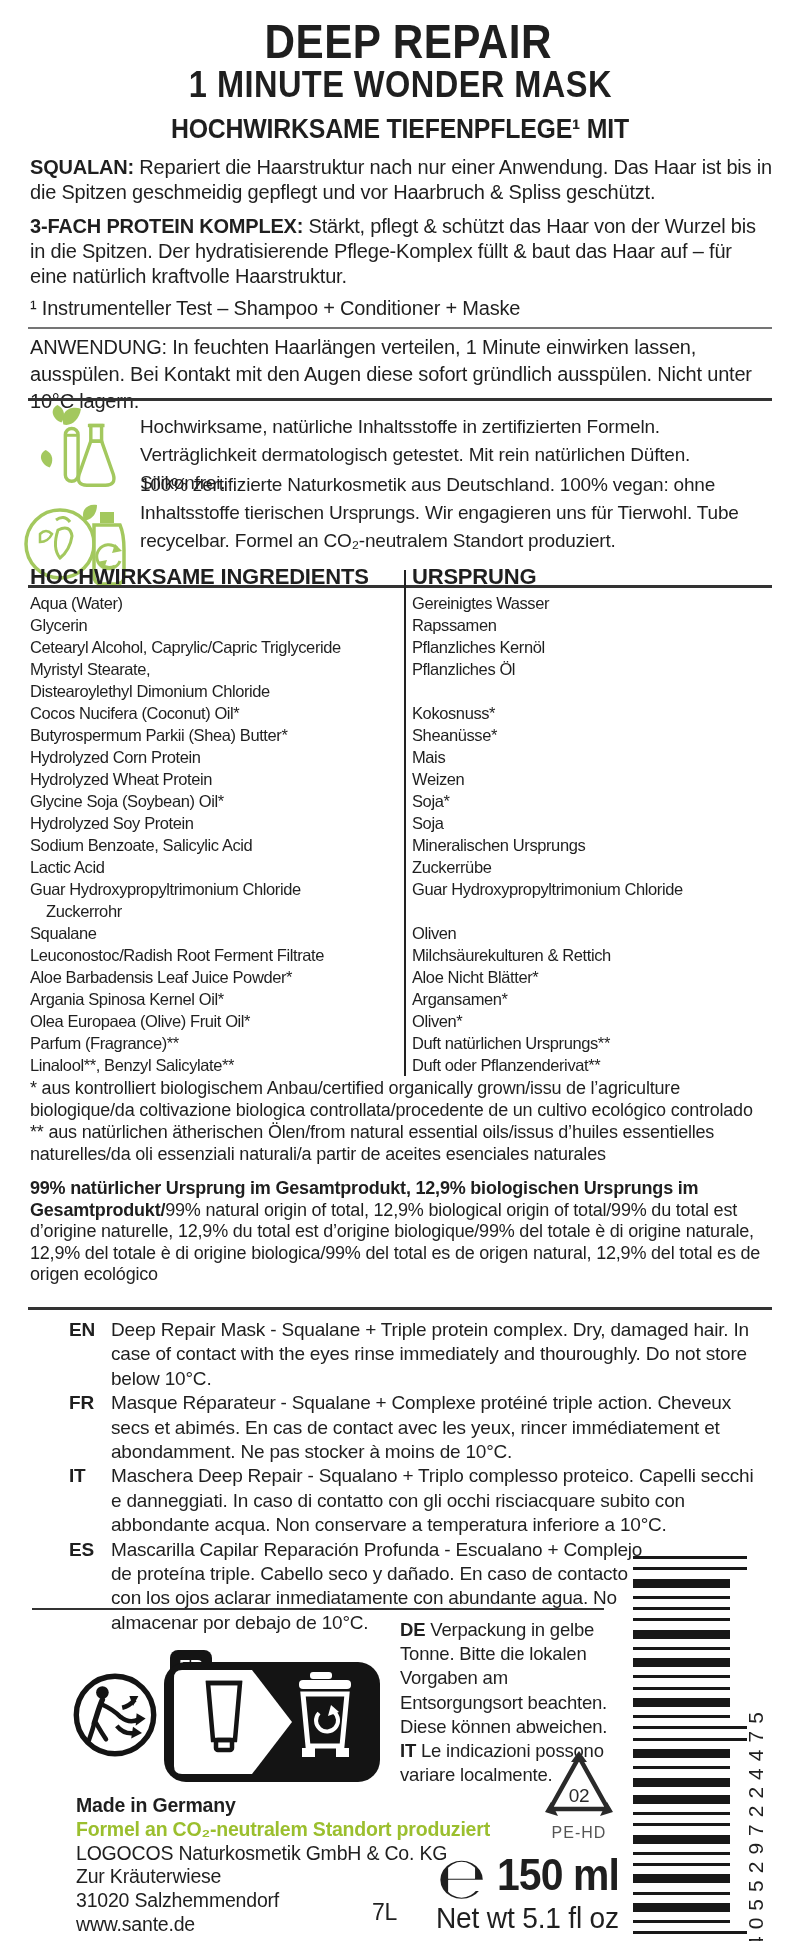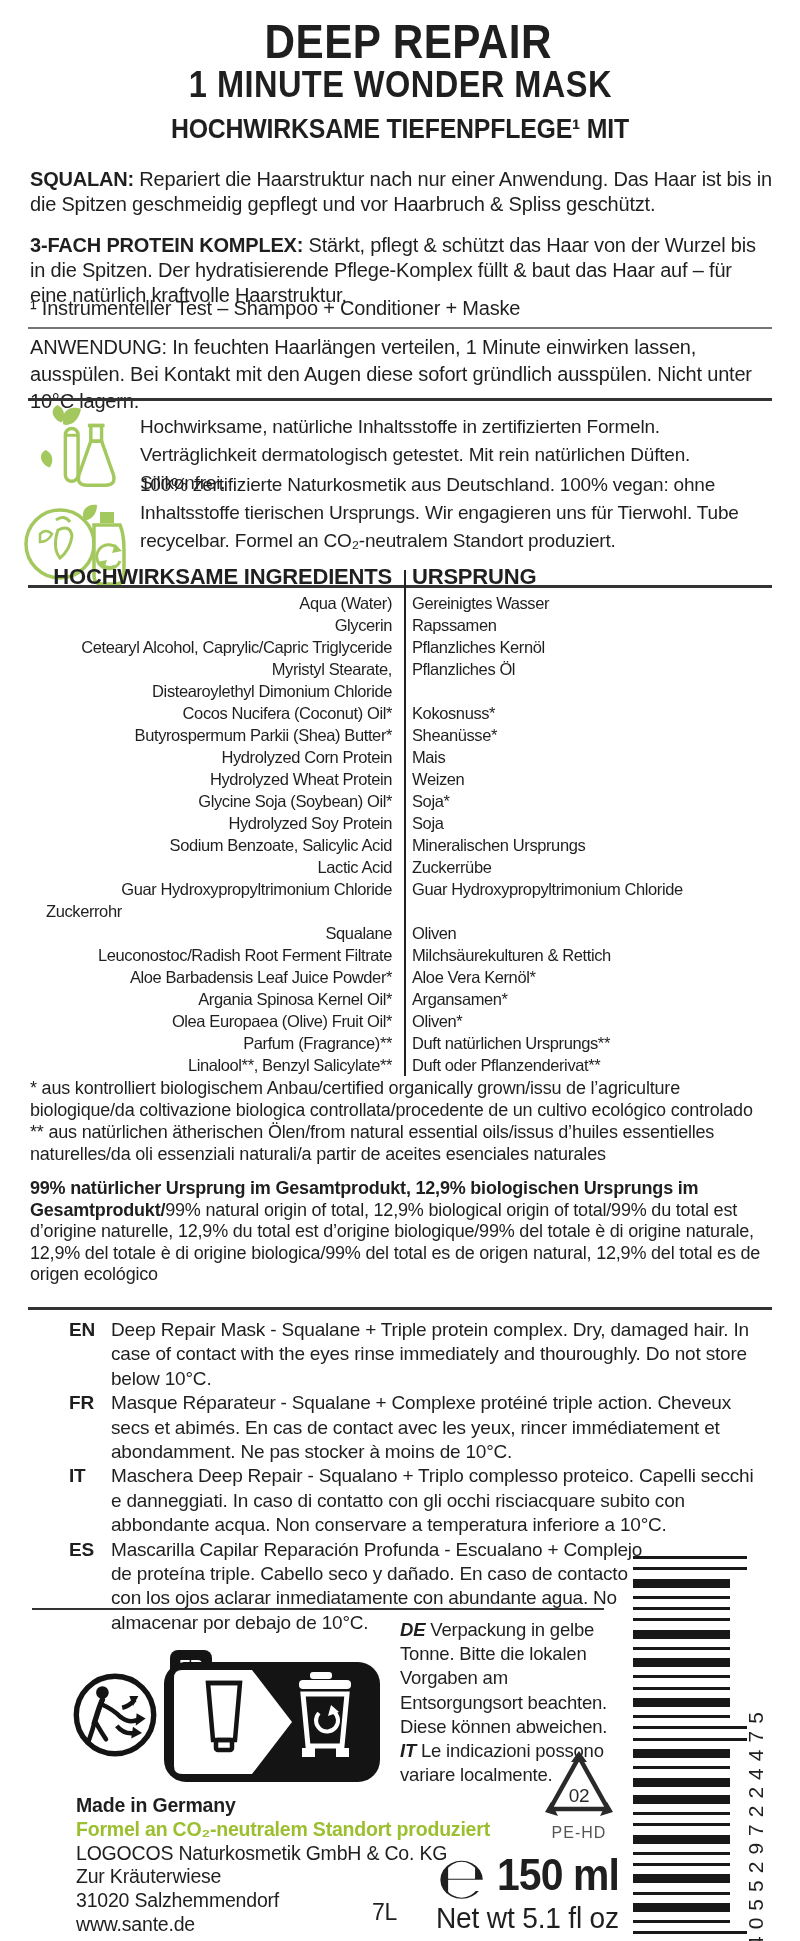--- a/index.html
+++ b/index.html
@@ -11,59 +11,59 @@
   .b { font-weight:bold; }
 
   .title    { top:14px;  font-size:48px; font-weight:bold; letter-spacing:0.5px;padding-left:17px; }
   .title .sq    { transform:scaleX(0.88); }
   .subtitle { top:64px;  font-size:37px; font-weight:bold; letter-spacing:0.5px; }
   .subtitle .sq { transform:scaleX(0.88); }
   .tagline  { top:114px; font-size:27px; font-weight:bold; }
   .tagline .sq  { transform:scaleX(0.92); }
 
   .claims { top:151px; left:30px; right:28px; }
-  .claim  { margin:16px 0 9px 0; font-size:20px; line-height:25px; }
+  .claim  { margin:4px 0 9px 0; font-size:20px; line-height:25px; }
   .claim .lbl { font-weight:bold; }
   .testnote { top:297px; left:30px; right:28px; font-size:20px; }
   .usage    { top:334px; left:30px; right:28px; font-size:20px; line-height:27px; }
   .usage .lbl { font-weight:normal; }
 
   .rule { background:#333; height:3px; }
   .rule1 { top:327px; left:28px; right:28px; height:2px; background:#757575; }
   .rule2 { top:398px; left:28px; right:28px; }
   .rule3 { top:585px; left:28px; right:28px; }
   .rule4 { top:1307px; left:28px; right:28px; }
   .rule5 { top:1608px; left:32px; width:572px; height:2px; }
 
   .nature-text1 { top:413px; left:140px; right:33px; font-size:19px; line-height:28px; }
   .nature-text2 { top:471px; left:140px; right:33px; font-size:19px; line-height:28px; }
   .icon-flask { top:402px; left:33px; }
   .icon-globe { top:490px; left:20px; }
 
   .ing-header { top:564px; left:30px; right:35px; display:flex; font-weight:bold; font-size:22px; line-height:26px; }
   .ing-rows   { top:592px; left:30px; right:35px; }
   .ing-row  { display:flex; font-size:16.5px; line-height:22px; letter-spacing:-0.4px; }
-  .ing-left  { flex:0 0 362px; text-align:right; padding-right:4px; white-space:nowrap; }
+  .ing-left  { flex:0 0 362px; padding-right:4px; white-space:nowrap; }
   .ing-right { flex:1; padding-left:16px; white-space:nowrap; }
   .ing-header .ing-left { letter-spacing:-0.2px; }
   .ing-divider { top:570px; left:404px; width:2px; height:506px; background:#222; }
 
   .footnotes { top:1077px; left:30px; right:28px; font-size:18px; line-height:22px; }
   .footnotes p { margin:0; }
   .origin { top:1178px; left:30px; right:28px; font-size:18px; line-height:21.6px; }
 
   .langs { top:1318px; left:33px; right:35px; }
   .lang-row { display:flex; font-size:19px; line-height:24.4px;margin-left:36px; }
   .lang-code { flex:0 0 42px; font-weight:bold; }
   .lang-text { flex:1; }
   .lang-row:last-child .lang-text { max-width:545px; }
 
   .disposal { top:1618px; left:400px; width:222px; font-size:18.5px; line-height:24.2px; }
   .disposal p { margin:0; }
-  .disposal .lbl { font-weight:bold;font-style:italic; }
+  .disposal .lbl { font-weight:bold; }
 
   .triman { top:1670px; left:70px; }
   .frlogo { top:1650px; left:164px; }
 
   .addr { top:1794px; left:76px; font-size:19.5px; line-height:23.8px; }
   .addr .green { font-weight:bold; }
 
   .batch { top:1899px; left:372px; font-size:23px; }
   .resin { top:1750px; left:541px; }
   .estim { top:1848px; left:437px; font-size:58px; font-family:"DejaVu Sans", sans-serif; line-height:60px; }
@@ -222,21 +222,21 @@
         <div class="ing-right">Oliven</div>
       </div>
 
       <div class="ing-row">
         <div class="ing-left">Leuconostoc/Radish Root Ferment Filtrate</div>
         <div class="ing-right">Milchsäurekulturen &amp; Rettich</div>
       </div>
 
       <div class="ing-row">
         <div class="ing-left">Aloe Barbadensis Leaf Juice Powder*</div>
-        <div class="ing-right">Aloe Vera Kernöl*</div>
+        <div class="ing-right">Aloe Nicht Blätter*</div>
       </div>
 
       <div class="ing-row">
         <div class="ing-left">Argania Spinosa Kernel Oil*</div>
         <div class="ing-right">Argansamen*</div>
       </div>
 
       <div class="ing-row">
         <div class="ing-left">Olea Europaea (Olive) Fruit Oil*</div>
         <div class="ing-right">Oliven*</div>

